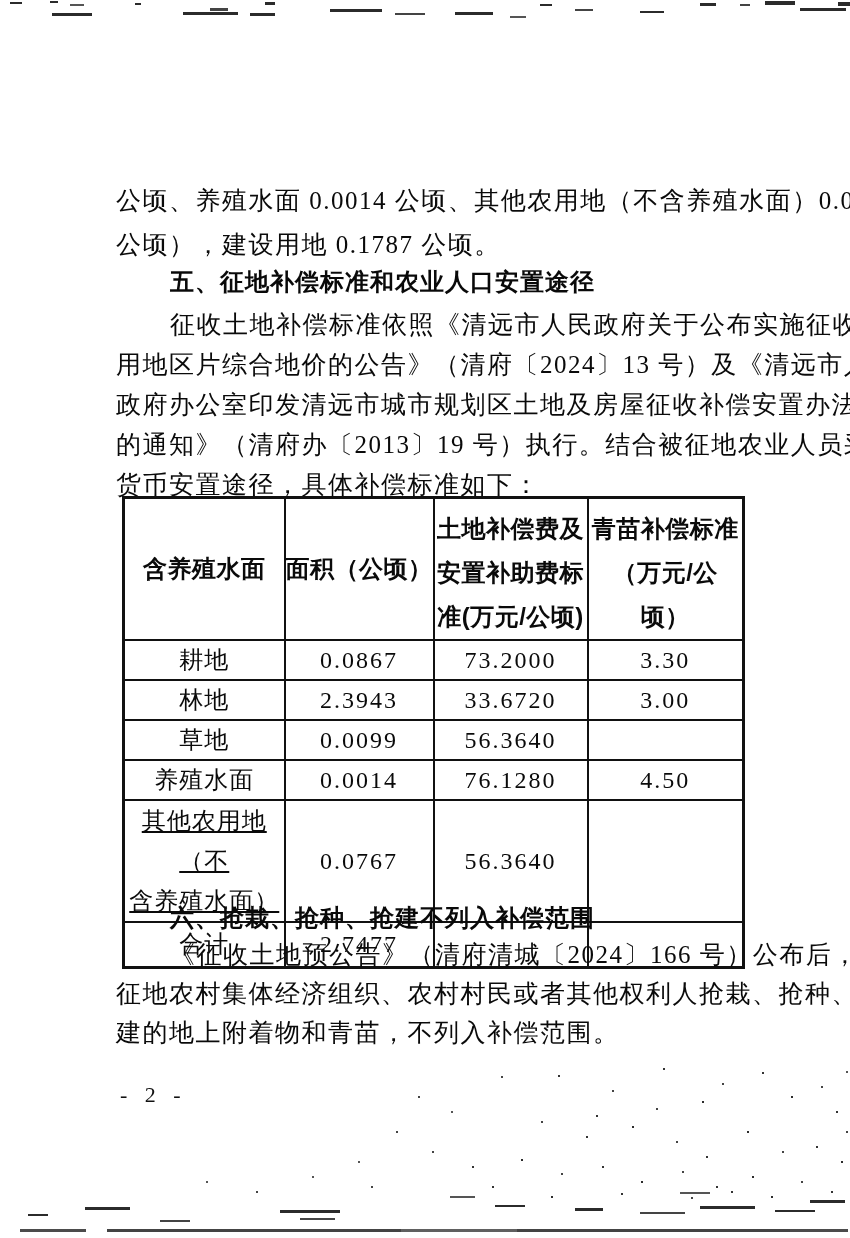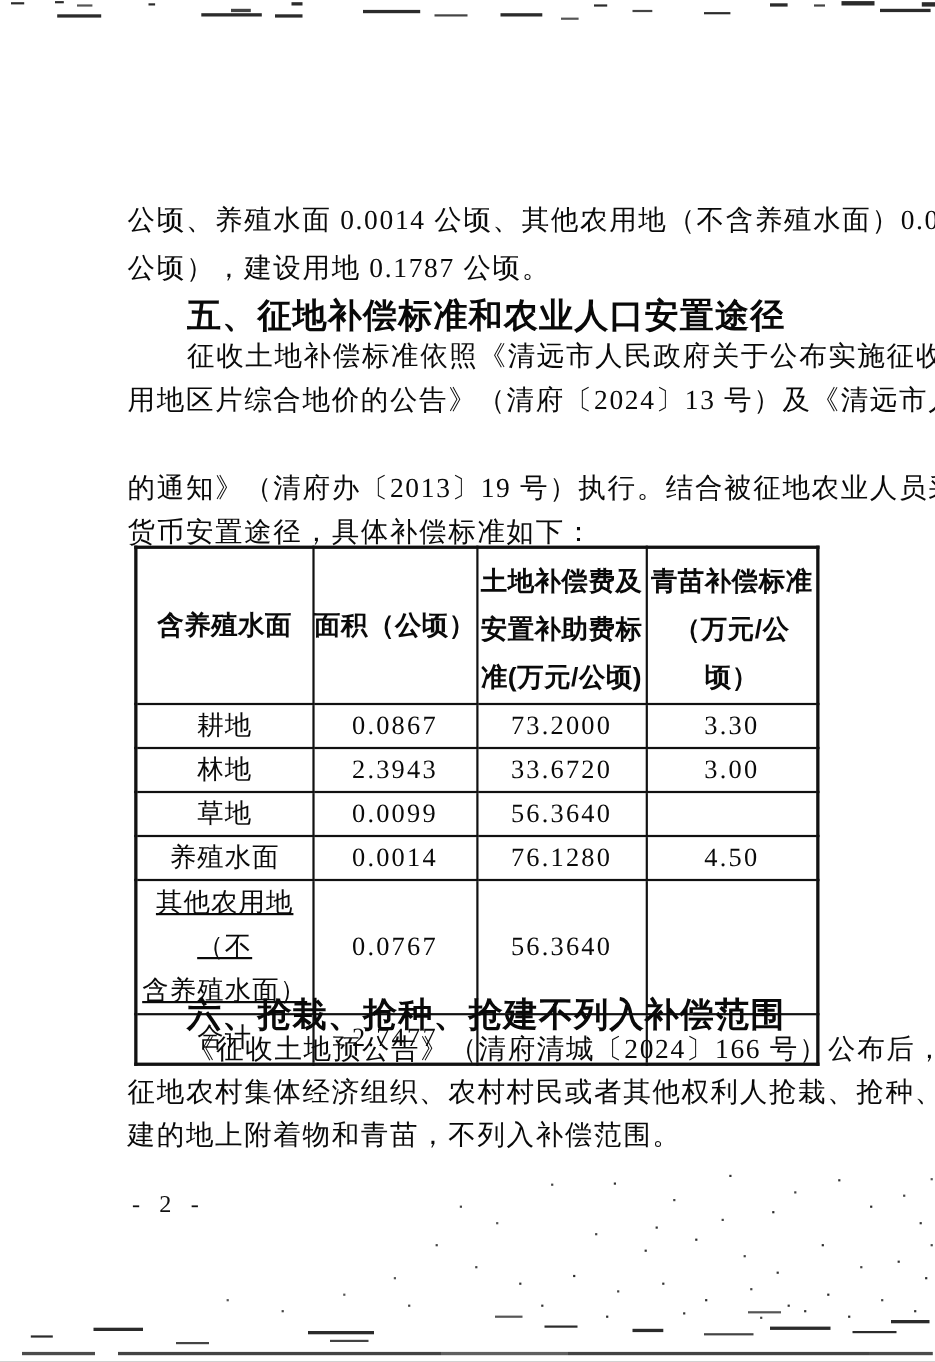--- a/index.html
+++ b/index.html
@@ -12,21 +12,21 @@
   
   .tline {
     position:absolute; left:116px; width:624px;
     font-size:25px; line-height:30px; letter-spacing:1.5px;
     white-space:nowrap; color:#0a0a0a;
   }
   .tline.indent { padding-left:54px; width:570px; }
   .heading {
     position:absolute; left:170px;
     font-family:"Liberation Sans","DejaVu Sans",sans-serif;
-    font-weight:bold; font-size:31px; letter-spacing:1px;
+    font-weight:bold; font-size:24px; letter-spacing:1px;
     white-space:nowrap; color:#090909;
   }
   
   table.comp {
     position:absolute; left:122px; top:496px;
     width:620px; height:397px;
     border-collapse:collapse; table-layout:fixed;
     font-size:24px; color:#0a0a0a;
   }
   table.comp th, table.comp td {
@@ -103,20 +103,21 @@
     <i class="dash" style="left:800px;top:8px;width:46px;height:3px"></i>
     <i class="dash" style="left:838px;top:2px;width:12px;height:4px"></i>
   </div>
 
   <div class="tline" style="top:186px">公顷、养殖水面 0.0014 公顷、其他农用地（不含养殖水面）0.0767</div>
   <div class="tline" style="top:230px">公顷），建设用地 0.1787 公顷。</div>
 
   <div class="heading" style="top:266px">五、征地补偿标准和农业人口安置途径</div>
   <div class="tline indent" style="top:310px">征收土地补偿标准依照《清远市人民政府关于公布实施征收农</div>
   <div class="tline" style="top:350px">用地区片综合地价的公告》（清府〔2024〕13 号）及《清远市人民</div>
+  <div class="tline" style="top:390px">政府办公室印发清远市城市规划区土地及房屋征收补偿安置办法</div>
   <div class="tline" style="top:430px">的通知》（清府办〔2013〕19 号）执行。结合被征地农业人员采取</div>
   <div class="tline" style="top:470px">货币安置途径，具体补偿标准如下：</div>
 
   <table class="comp">
     <colgroup>
       <col style="width:161px">
         <col style="width:149px">
         <col style="width:154px">
         <col style="width:156px">
     </colgroup>

